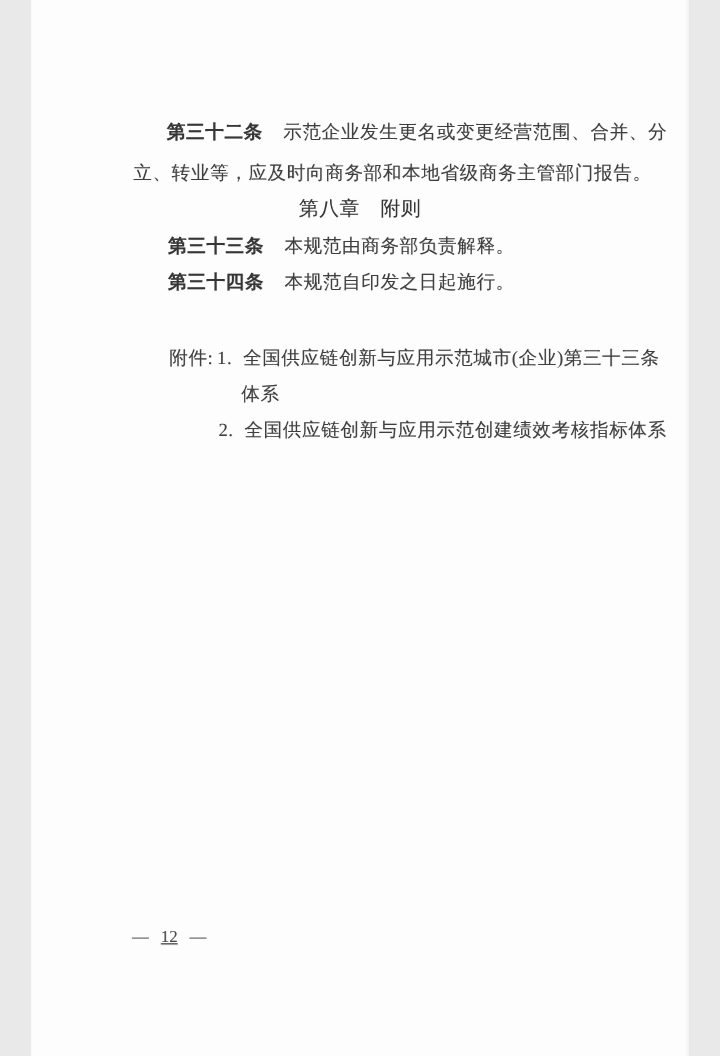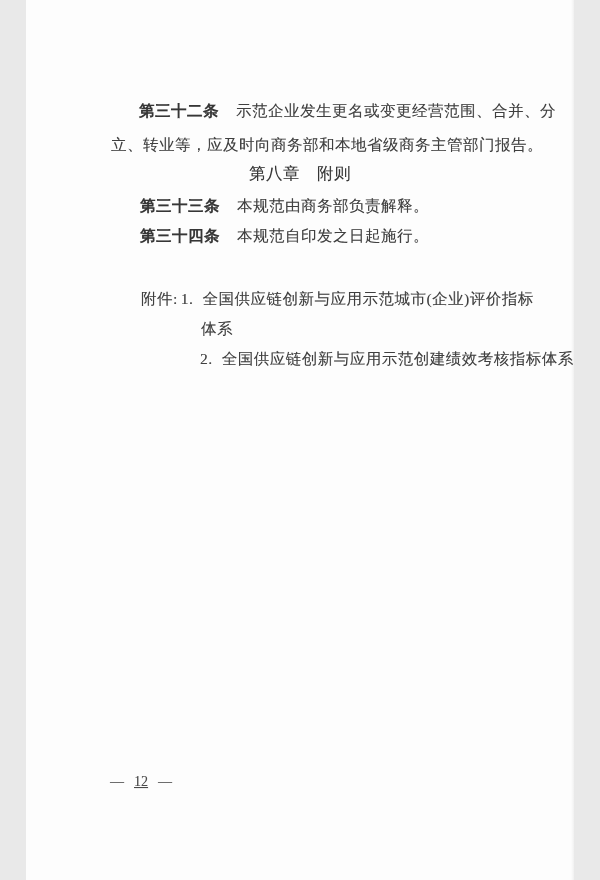--- a/index.html
+++ b/index.html
@@ -37,21 +37,21 @@
     left: 0; right: 0; top: 163px;
     text-align: center;
     font-weight: 400;
     font-size: 16.5px;
     color: #363636;
   }
   .l-a33 { left: 114px; top: 195px; }
   .l-a34 { left: 114px; top: 225px; }
   .l-att-1 { left: 115px; top: 288px; }
   .l-att-2 { left: 175px; top: 318px; }
-  .l-att-3 { left: 174px; top: 348px; }
+  .l-att-3 { left: 156px; top: 348px; }
   .att-label  { margin-right: 3px; }
   .att-marker { margin-right: 9px; }
   .footer {
     position: absolute;
     left: 84px;
     top: 774px;
     font-size: 14px;
     letter-spacing: 0;
     color: #4a4a4a;
     white-space: nowrap;
@@ -82,21 +82,21 @@
 
   <div class="line l-a34">
     <span class="article-number">第三十四条</span><span>本规范自印发之日起施行。</span>
   </div>
 
   <div class="line l-a33">
     <span class="article-number">第三十三条</span><span>本规范由商务部负责解释。</span>
   </div>
 
   <div class="line l-att-1">
-    <span class="att-label">附件:</span><span class="att-marker">1.</span><span>全国供应链创新与应用示范城市(企业)评价指标</span>
+    <span class="att-label">附件:</span><span class="att-marker">1.</span><span>全国供应链创新与应用示范城市(企业)第三十三条</span>
   </div>
 
   <div class="line l-att-2">体系</div>
 
   <div class="line l-att-3">
     <span class="att-marker">2.</span><span>全国供应链创新与应用示范创建绩效考核指标体系</span>
   </div>
 
   <div class="footer">
     <span>—</span><span class="page-num">12</span><span>—</span>

